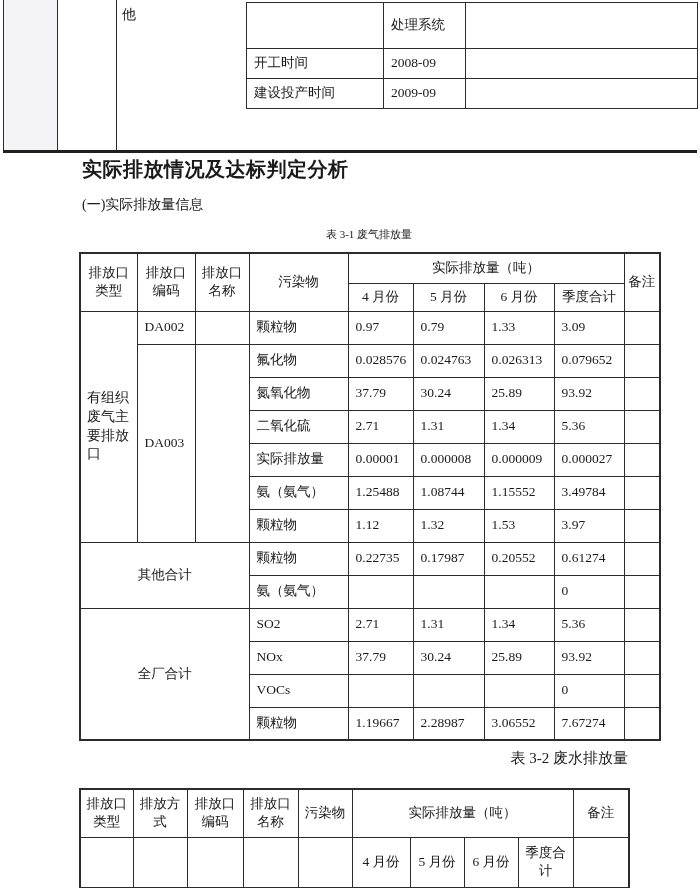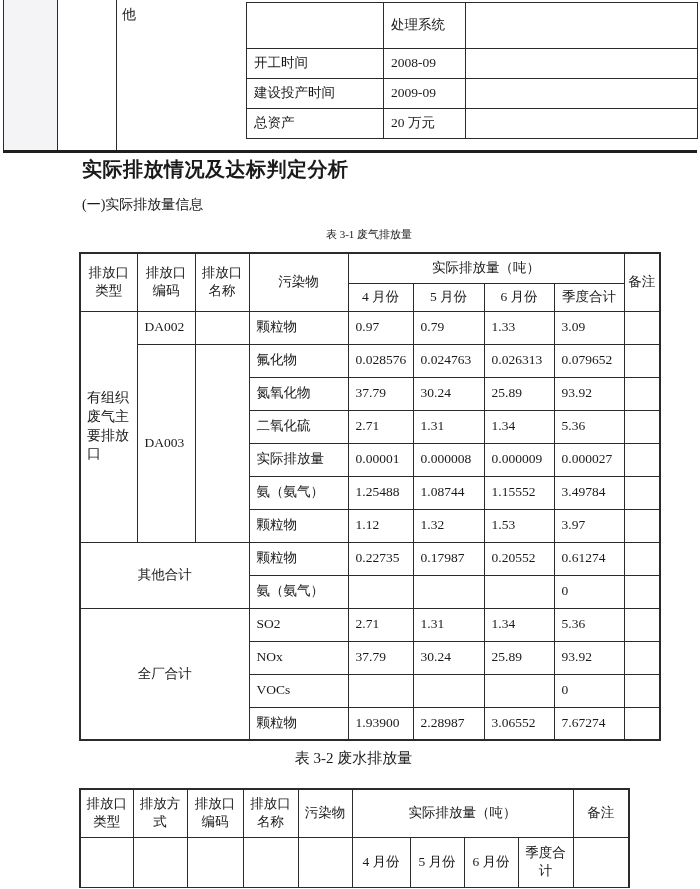--- a/index.html
+++ b/index.html
@@ -30,21 +30,21 @@
   .colC { left:117px; top:0; width:129px; height:150px; box-sizing:border-box;
           padding:6px 0 0 5px; font-size:14px; }
   .t0   { left:246px; top:2px; width:451px; }
   .t0 td { font-size:13.5px; }
   .thickbar { left:3px; top:150px; width:694px; height:3px; background:#1f1f1f; }
 
   
   .h1   { left:82px; top:156px; font-size:20px; font-weight:bold; letter-spacing:0.5px; }
   .h2   { left:82px; top:196px; font-size:14px; }
   .cap1 { left:79px; top:227px; width:580px; text-align:center; font-size:11px; }
-  .cap2 { left:79px; top:749px; width:549px; text-align:center; font-size:15px; }
+  .cap2 { left:79px; top:749px; width:549px; text-align:right; font-size:15px; }
 
   
   .t1 { left:79px; top:252px; width:581px; border:2px solid #2b2b2b; }
   .t1 tr.hr1 { height:30px; }
   .t1 tr.hr2 { height:28px; }
   .t1 tr.dr  { height:33px; }
   .typecell  { line-height:24px; padding:0 2px 0 6px !important; font-size:14px !important;
                white-space:pre-line; }
 
   
@@ -76,25 +76,20 @@
       <td></td>
     </tr>
     <tr style="height:30px">
       <td>开工时间</td>
       <td>2008-09</td>
       <td></td>
     </tr>
     <tr style="height:30px">
       <td>建设投产时间</td>
       <td>2009-09</td>
-      <td></td>
-    </tr>
-    <tr style="height:30px">
-      <td>总资产</td>
-      <td>20 万元</td>
       <td></td>
     </tr>
   </tbody>
     </table>
 
   <div class="abs thickbar"></div>
 
   <div class="abs h1">实际排放情况及达标判定分析</div>
   <div class="abs h2">(一)实际排放量信息</div>
   <div class="abs cap1">表 3-1 废气排放量</div>
@@ -233,21 +228,21 @@
     <tr class="dr">
       <td>VOCs</td>
       <td></td>
       <td></td>
       <td></td>
       <td>0</td>
       <td></td>
     </tr>
     <tr class="dr">
       <td>颗粒物</td>
-      <td>1.93900</td>
+      <td>1.19667</td>
       <td>2.28987</td>
       <td>3.06552</td>
       <td>7.67274</td>
       <td></td>
     </tr>
   </tbody>
     </table>
 
   <div class="abs cap2">表 3-2 废水排放量</div>
 

